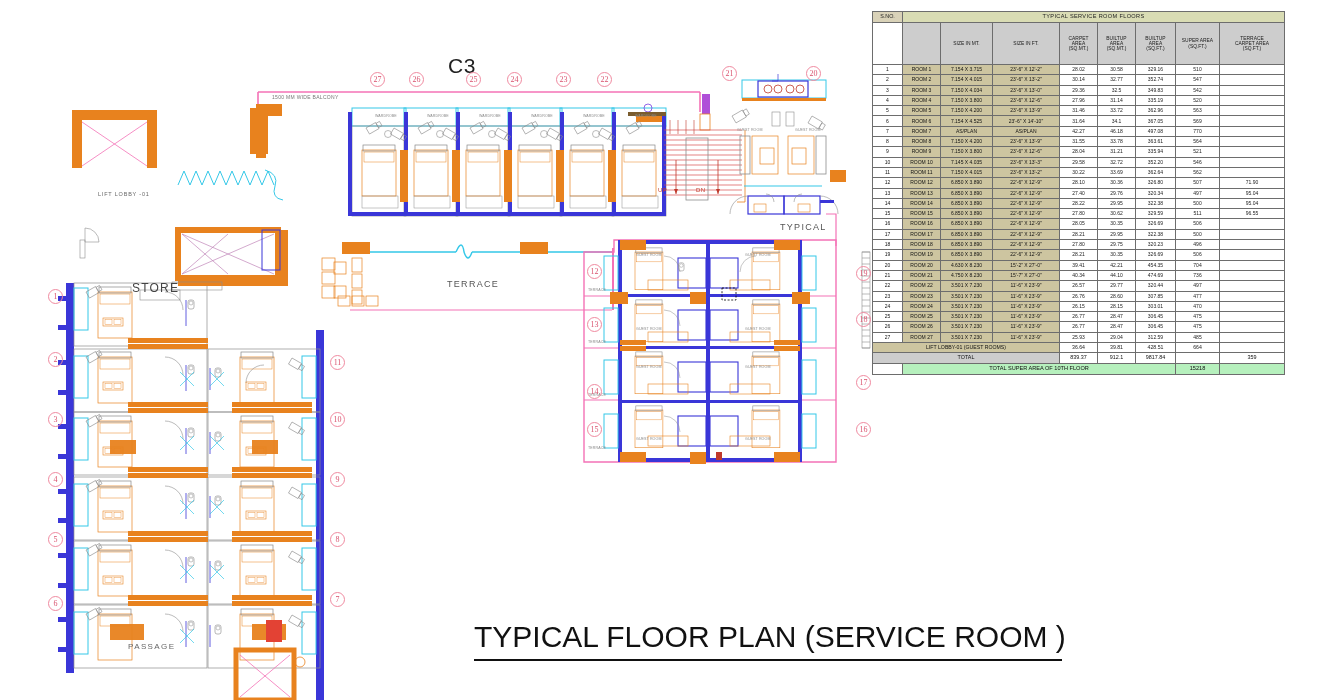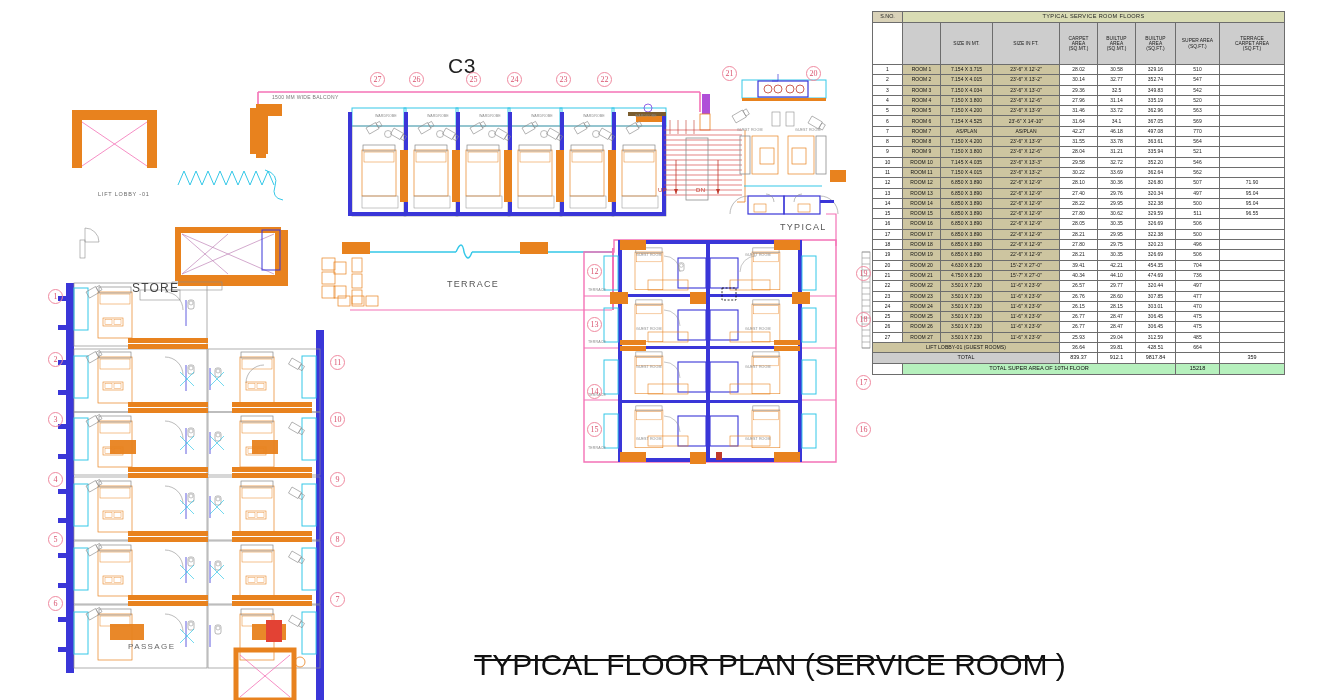--- a/index.html
+++ b/index.html
@@ -52,21 +52,20 @@
 
   
   #plan-title {
     position: absolute;
     left: 474px; top: 620px;
     font-size: 30px;
     color: #111;
     font-family: "Liberation Sans", sans-serif;
     letter-spacing: 0px;
     white-space: nowrap;
-    margin-top: 28px;
   }
   #title-rule {
     position: absolute;
     left: 474px; top: 659px;
     width: 588px; height: 2px;
     background: #111;
   }
 
   
   #area-table {

